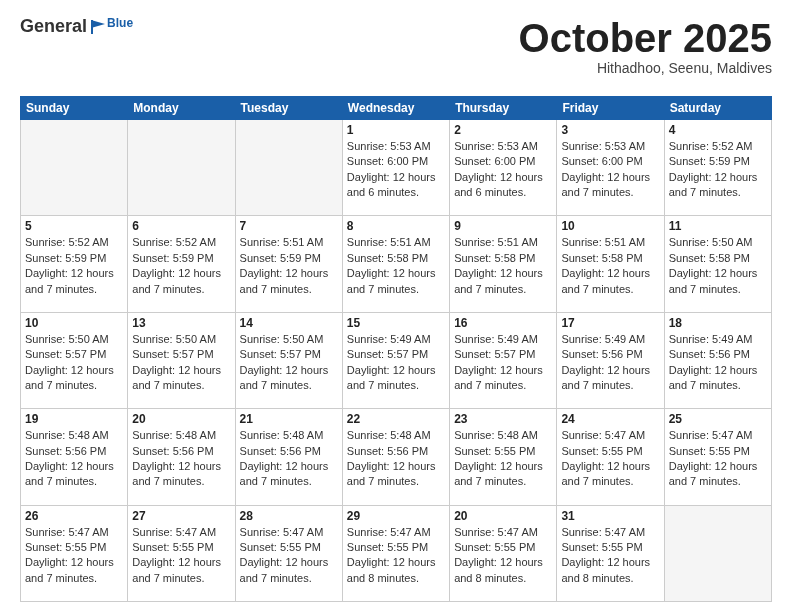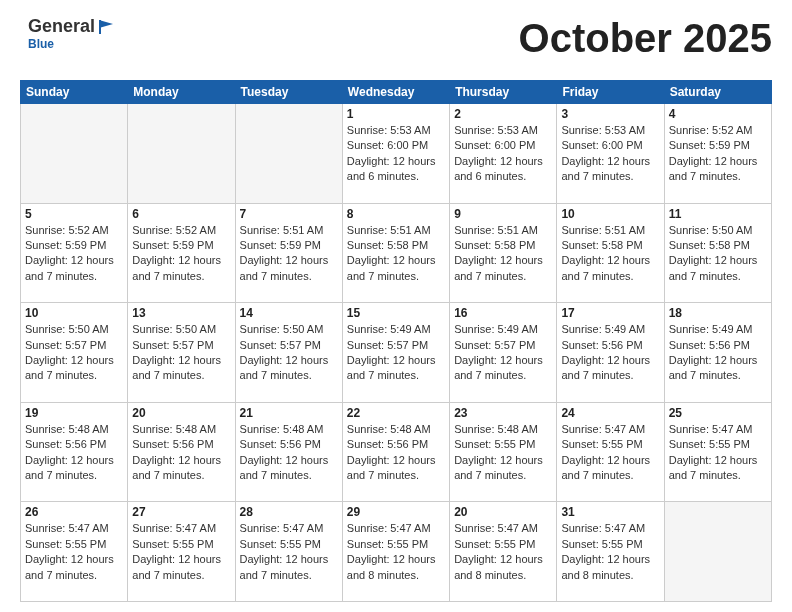--- a/index.html
+++ b/index.html
@@ -18,23 +18,21 @@
       flex-direction: column;
     }
     .header {
       display: flex;
       justify-content: space-between;
       align-items: flex-start;
       margin-bottom: 8px;
     }
     .logo {
       display: flex;
-      flex-direction: column;
       align-items: flex-start;
-      margin-left: 8px;
     }
     .logo-text {
       display: flex;
       align-items: center;
     }
     .logo-general {
       font-size: 18px;
       font-weight: bold;
       color: #333;
     }
@@ -111,20 +109,21 @@
         <span class="logo-general">General</span>
         <svg class="logo-icon" viewBox="0 0 18 18">
           <polygon points="2,2 16,6 2,10" fill="#1a5fa8"></polygon>
           <rect x="2" y="2" width="2" height="14" fill="#1a5fa8"></rect>
         </svg>
       </div>
       <span class="logo-blue">Blue</span>
     </div>
     <div class="title-area">
       <div class="month-title">October 2025</div>
+      <div class="location">Hithadhoo, Seenu, Maldives</div>
     </div>
   </div>
 
   <table class="calendar">
     <thead>
       <tr>
 
       <th>Sunday</th>
           <th>Monday</th>
           <th>Tuesday</th>

